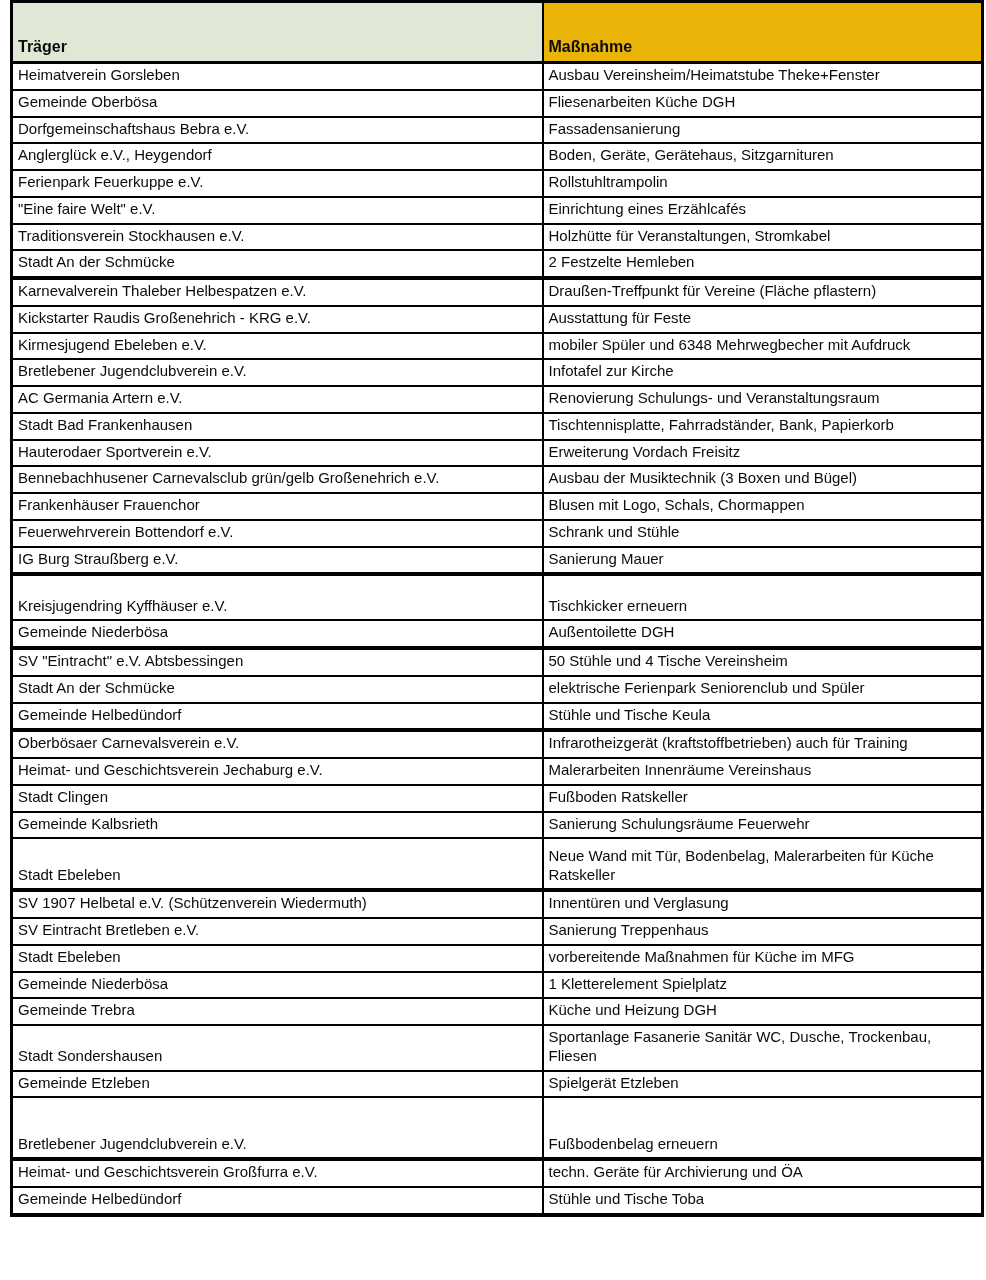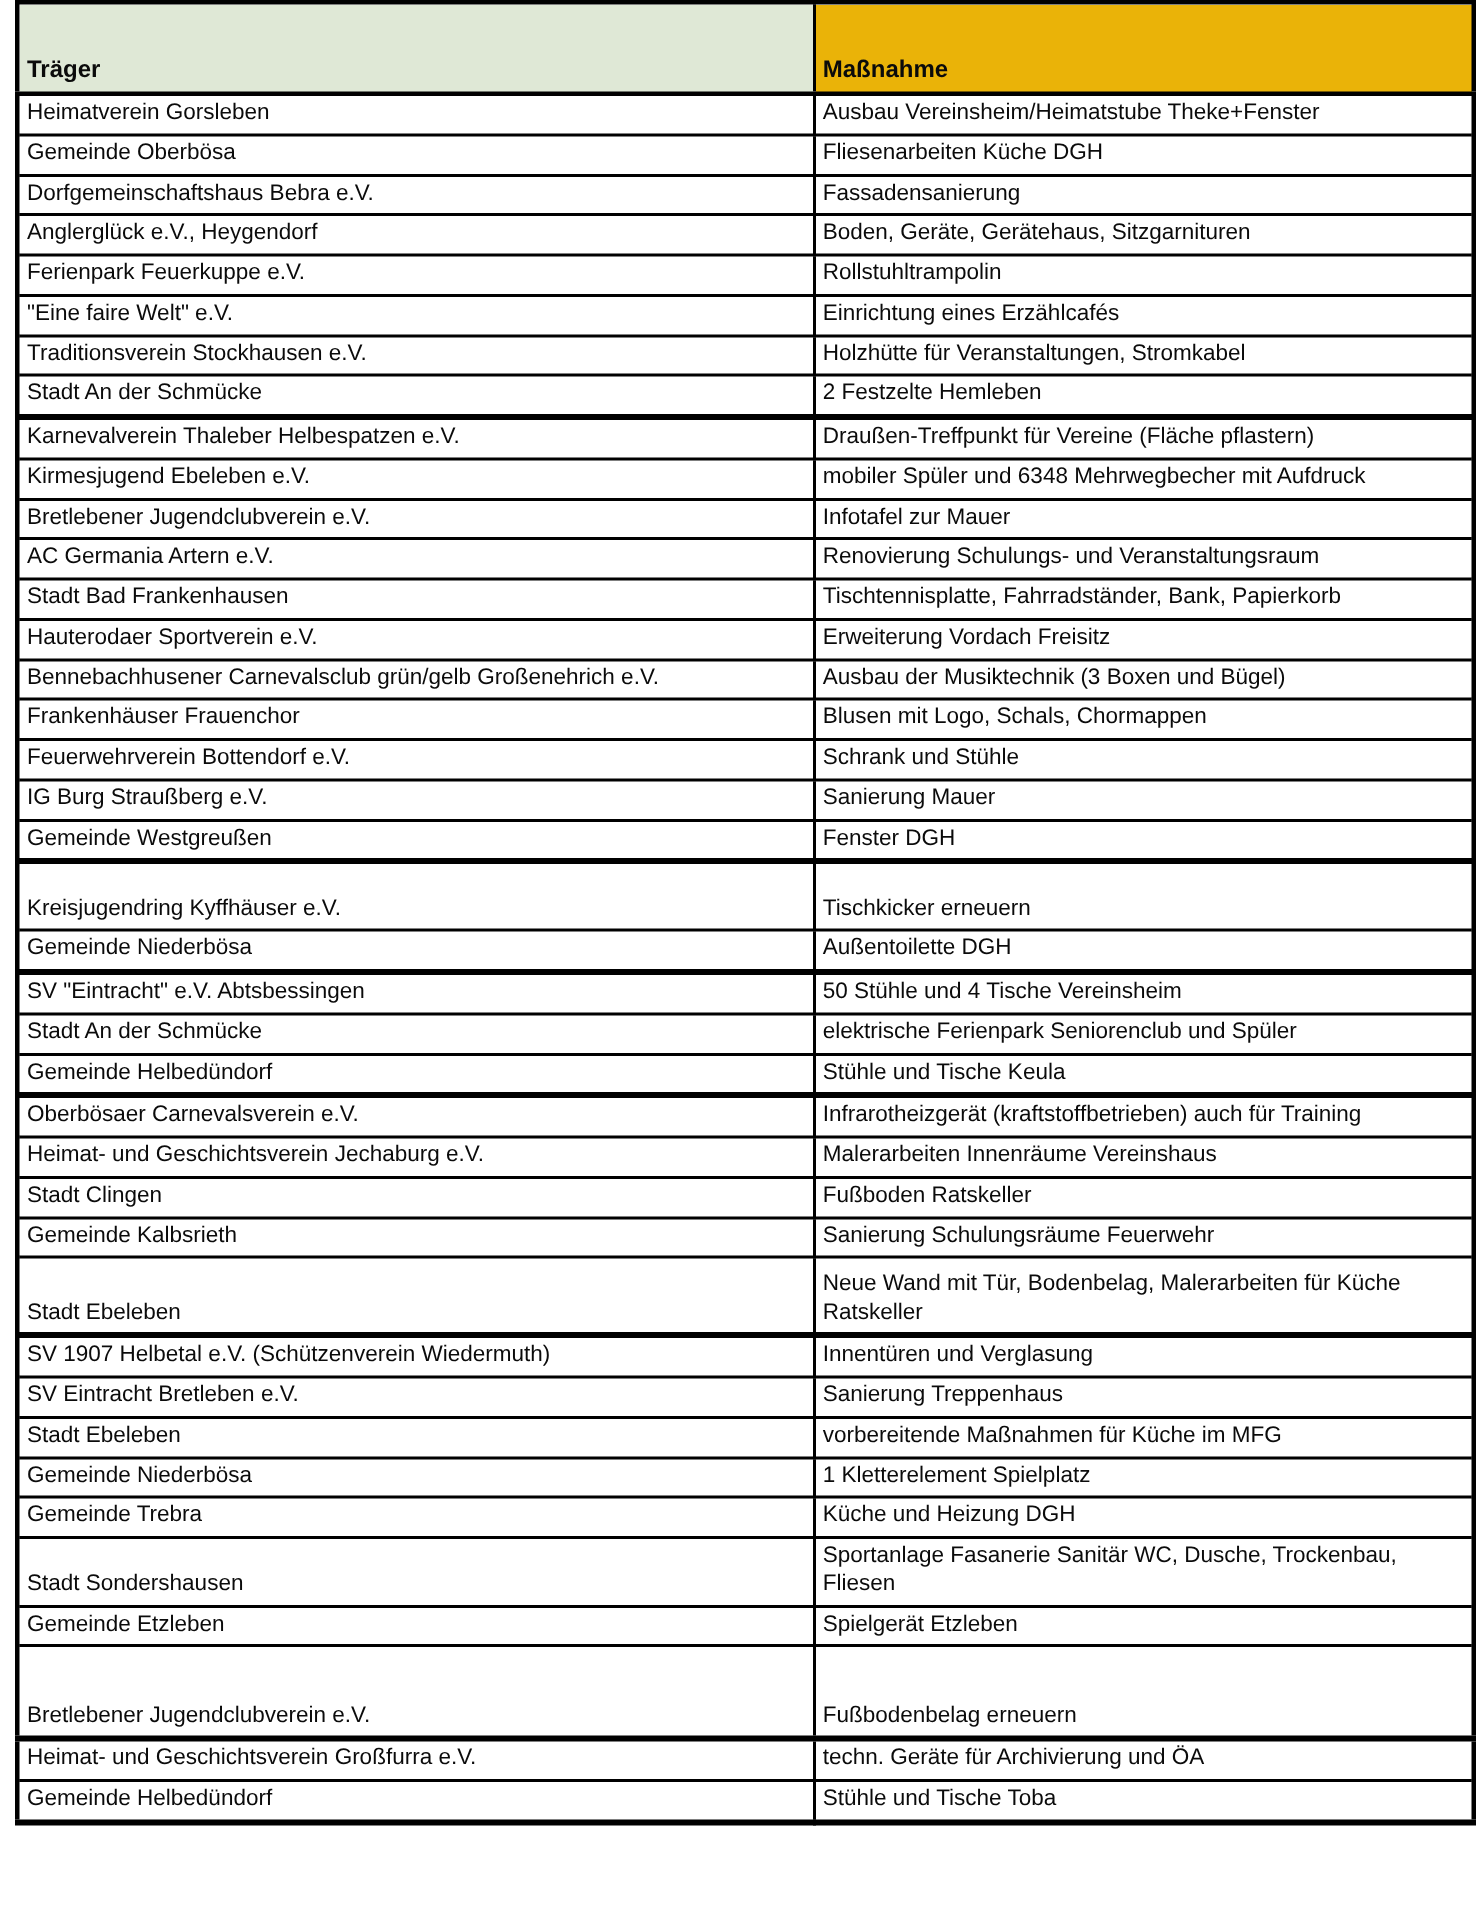--- a/index.html
+++ b/index.html
@@ -93,26 +93,30 @@
   </tr>
         <tr>
     <td>Stadt An der Schmücke</td>
     <td>2 Festzelte Hemleben</td>
   </tr>
         <tr class="thick-top">
     <td>Karnevalverein Thaleber Helbespatzen e.V.</td>
     <td>Draußen-Treffpunkt für Vereine (Fläche pflastern)</td>
   </tr>
         <tr>
+    <td>Kickstarter Raudis Großenehrich - KRG e.V.</td>
+    <td>Ausstattung für Feste</td>
+  </tr>
+        <tr>
     <td>Kirmesjugend Ebeleben e.V.</td>
     <td>mobiler Spüler und 6348 Mehrwegbecher mit Aufdruck</td>
   </tr>
         <tr>
     <td>Bretlebener Jugendclubverein e.V.</td>
-    <td>Infotafel zur Mauer</td>
+    <td>Infotafel zur Kirche</td>
   </tr>
         <tr>
     <td>AC Germania Artern e.V.</td>
     <td>Renovierung Schulungs- und Veranstaltungsraum</td>
   </tr>
         <tr>
     <td>Stadt Bad Frankenhausen</td>
     <td>Tischtennisplatte, Fahrradständer, Bank, Papierkorb</td>
   </tr>
         <tr>
@@ -127,24 +131,20 @@
     <td>Frankenhäuser Frauenchor</td>
     <td>Blusen mit Logo, Schals, Chormappen</td>
   </tr>
         <tr>
     <td>Feuerwehrverein Bottendorf e.V.</td>
     <td>Schrank und Stühle</td>
   </tr>
         <tr>
     <td>IG Burg Straußberg e.V.</td>
     <td>Sanierung Mauer</td>
-  </tr>
-        <tr>
-    <td>Gemeinde Westgreußen</td>
-    <td>Fenster DGH</td>
   </tr>
         <tr class="thick-top" style="height: 46px;">
     <td>Kreisjugendring Kyffhäuser e.V.</td>
     <td>Tischkicker erneuern</td>
   </tr>
         <tr>
     <td>Gemeinde Niederbösa</td>
     <td>Außentoilette DGH</td>
   </tr>
         <tr class="thick-top">

